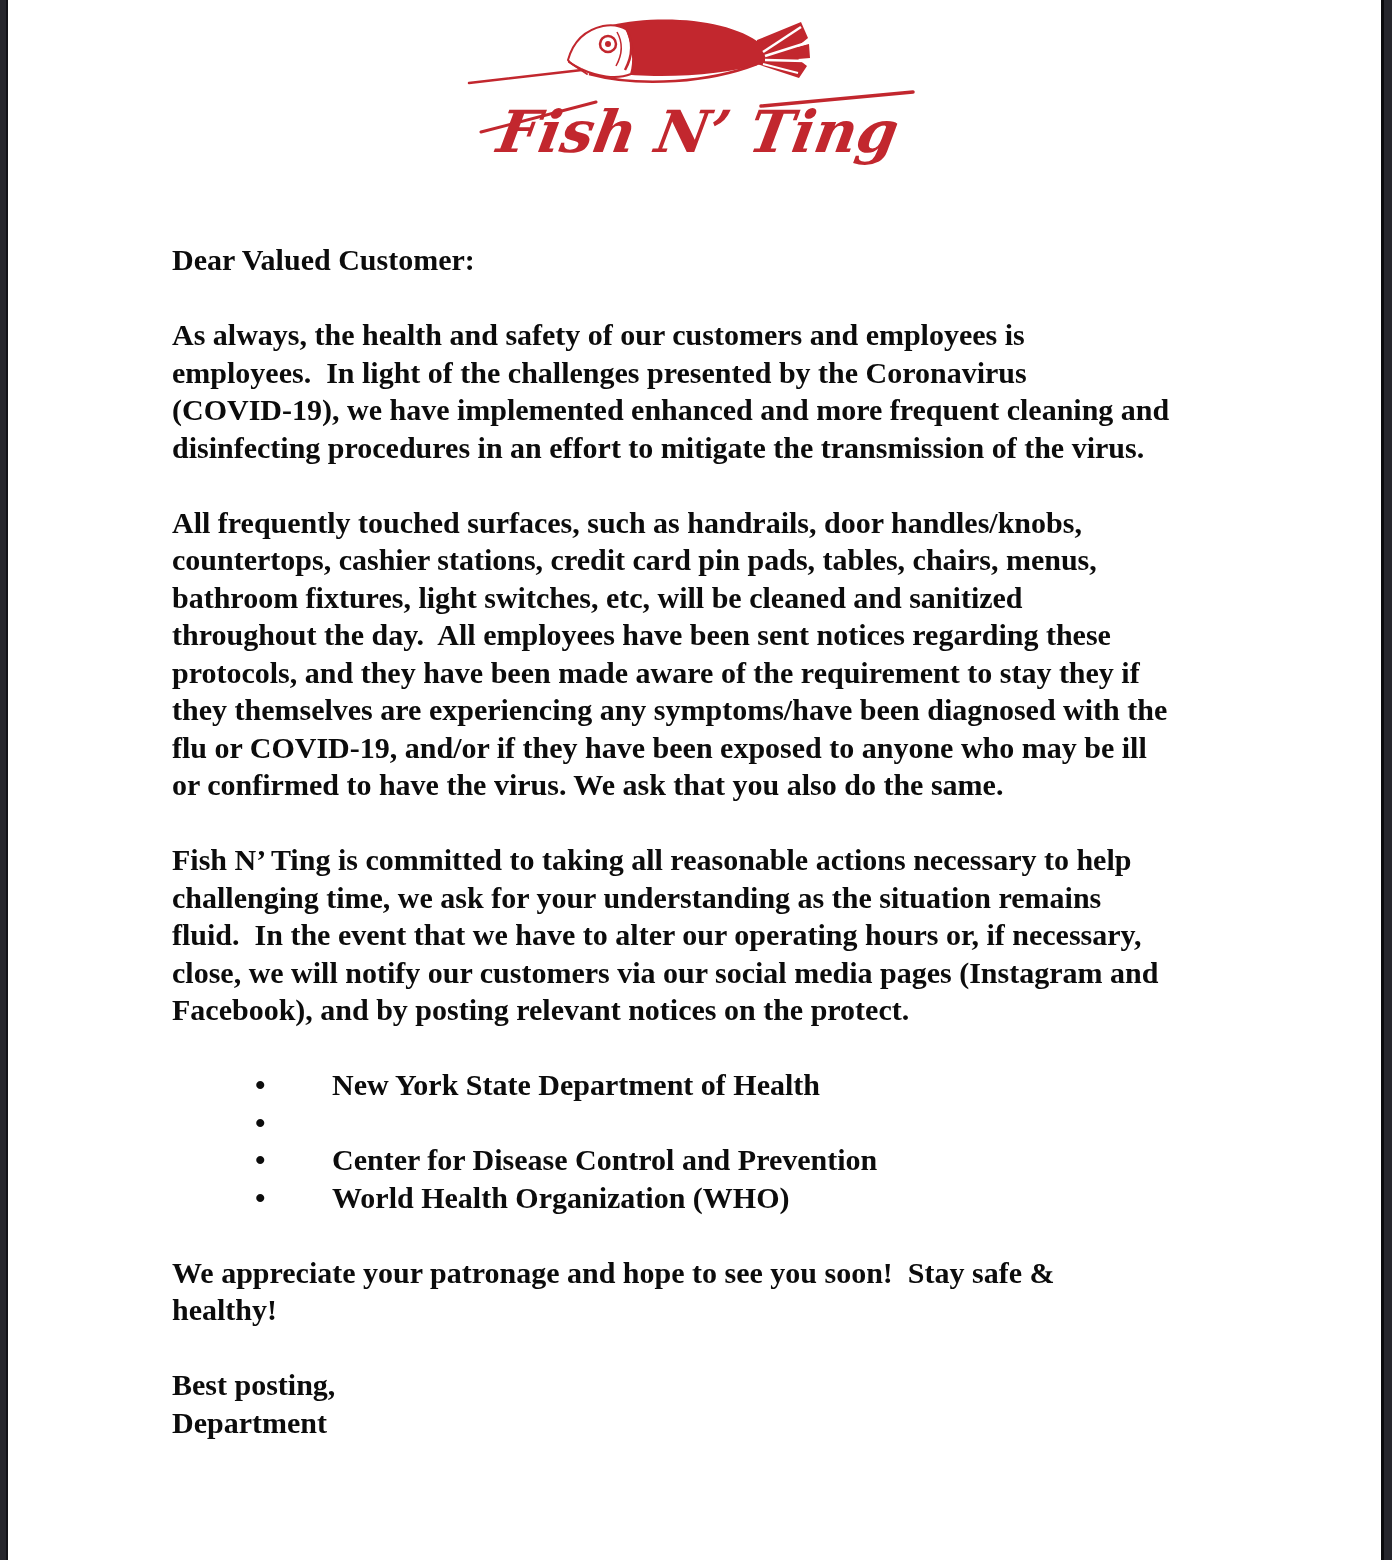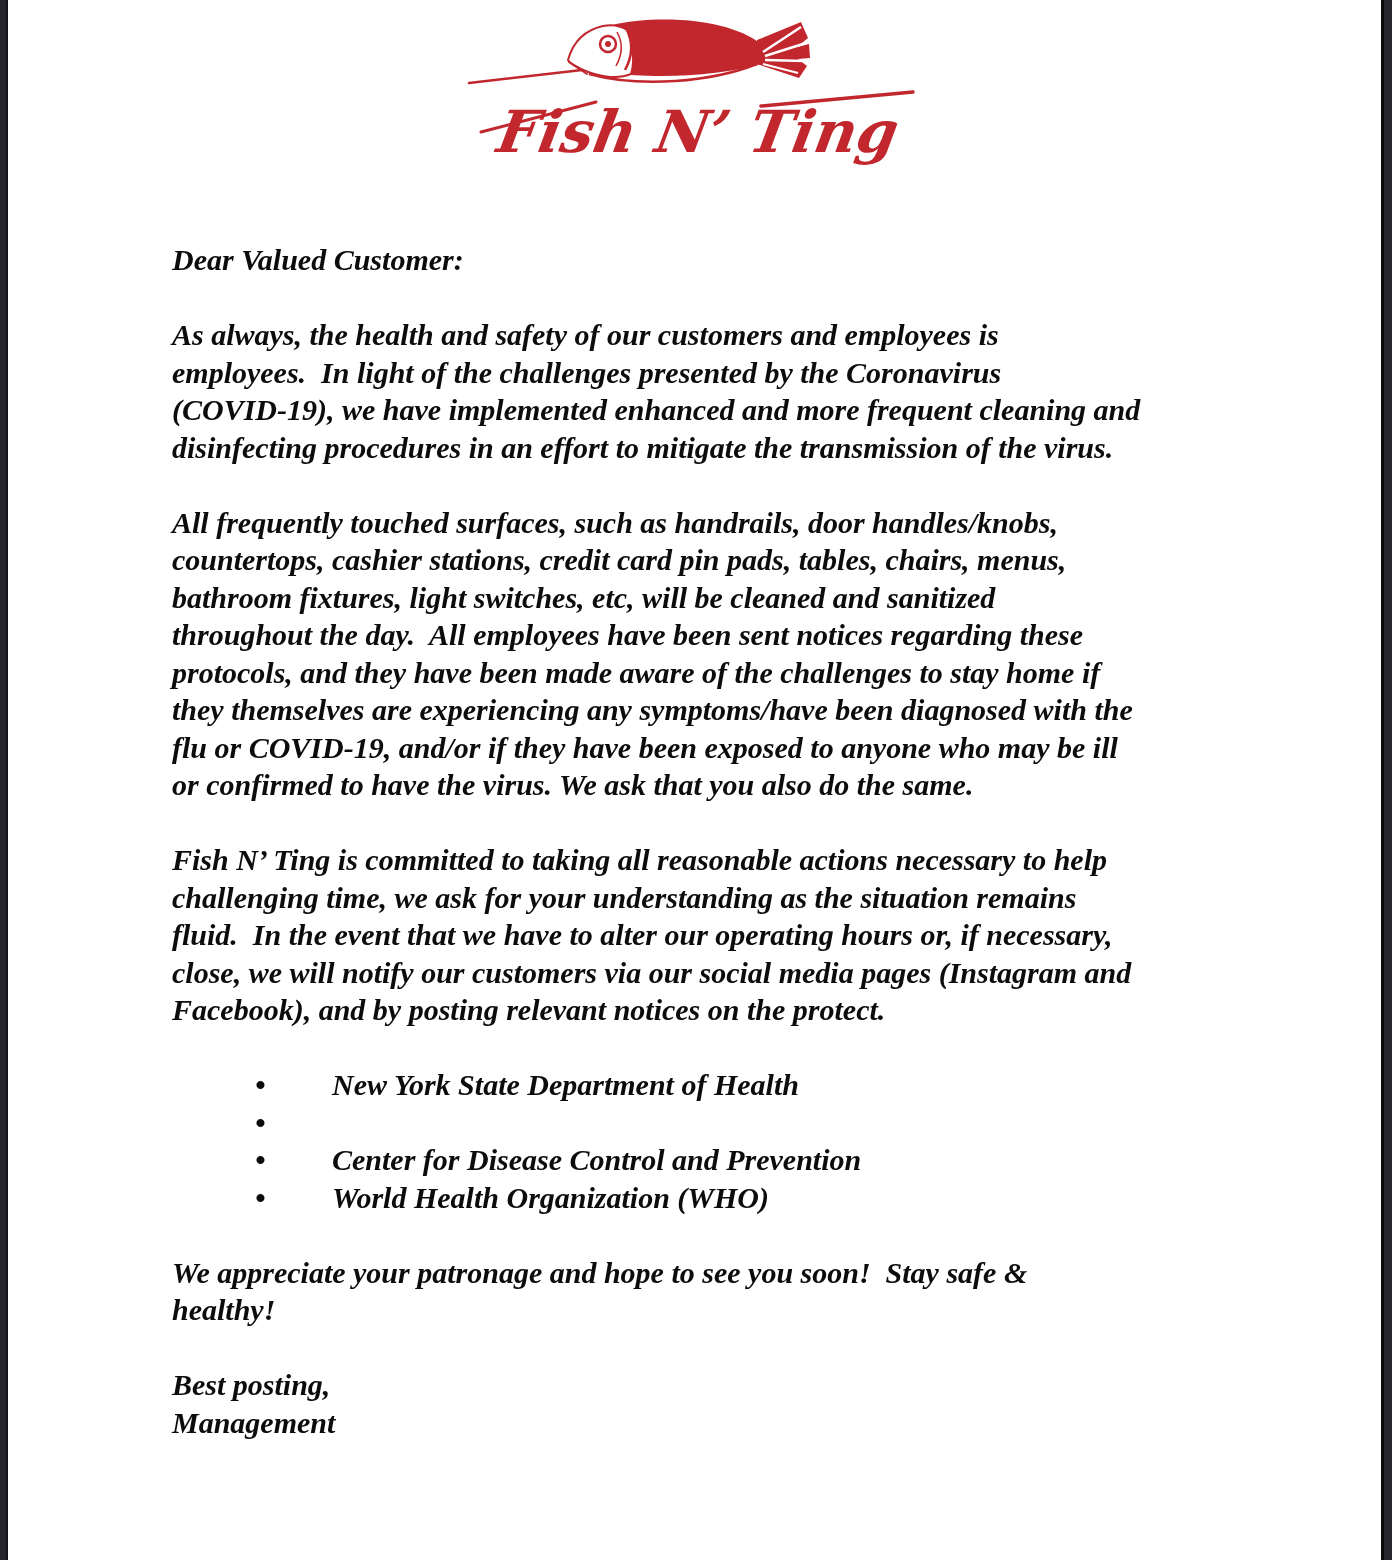--- a/index.html
+++ b/index.html
@@ -45,21 +45,20 @@
   .logo-wrap svg {
     display: block;
     width: 470px;
     height: 162px;
   }
   .letter {
     margin: 65px 0 0 172px;
     font-weight: bold;
     font-size: 30px;
     color: #0c0c0c;
-    font-style: italic;
   }
   .block {
     margin: 0 0 37.5px 0;
   }
   .block.tight {
     margin-bottom: 0;
   }
   .line {
     height: 37.5px;
     line-height: 37.5px;
@@ -132,21 +131,21 @@
       <div class="line">employees.  In light of the challenges presented by the Coronavirus</div>
       <div class="line">(COVID-19), we have implemented enhanced and more frequent cleaning and</div>
       <div class="line">disinfecting procedures in an effort to mitigate the transmission of the virus.</div>
     </div>
 
     <div class="block">
       <div class="line">All frequently touched surfaces, such as handrails, door handles/knobs,</div>
       <div class="line">countertops, cashier stations, credit card pin pads, tables, chairs, menus,</div>
       <div class="line">bathroom fixtures, light switches, etc, will be cleaned and sanitized</div>
       <div class="line">throughout the day.  All employees have been sent notices regarding these</div>
-      <div class="line">protocols, and they have been made aware of the challenges to stay home if</div>
+      <div class="line">protocols, and they have been made aware of the requirement to stay they if</div>
       <div class="line">they themselves are experiencing any symptoms/have been diagnosed with the</div>
       <div class="line">flu or COVID-19, and/or if they have been exposed to anyone who may be ill</div>
       <div class="line">or confirmed to have the virus. We ask that you also do the same.</div>
     </div>
 
     <div class="block">
       <div class="line">Fish N’ Ting is committed to taking all reasonable actions necessary to help</div>
       <div class="line">challenging time, we ask for your understanding as the situation remains</div>
       <div class="line">fluid.  In the event that we have to alter our operating hours or, if necessary,</div>
       <div class="line">close, we will notify our customers via our social media pages (Instagram and</div>
@@ -172,17 +171,17 @@
       </div>
     </div>
 
     <div class="block">
       <div class="line">We appreciate your patronage and hope to see you soon!  Stay safe &amp;</div>
       <div class="line">healthy!</div>
     </div>
 
     <div class="block tight">
       <div class="line">Best posting,</div>
-      <div class="line">Management</div>
+      <div class="line">Department</div>
     </div>
 
   </main>
 </div>
 
 </body></html>

